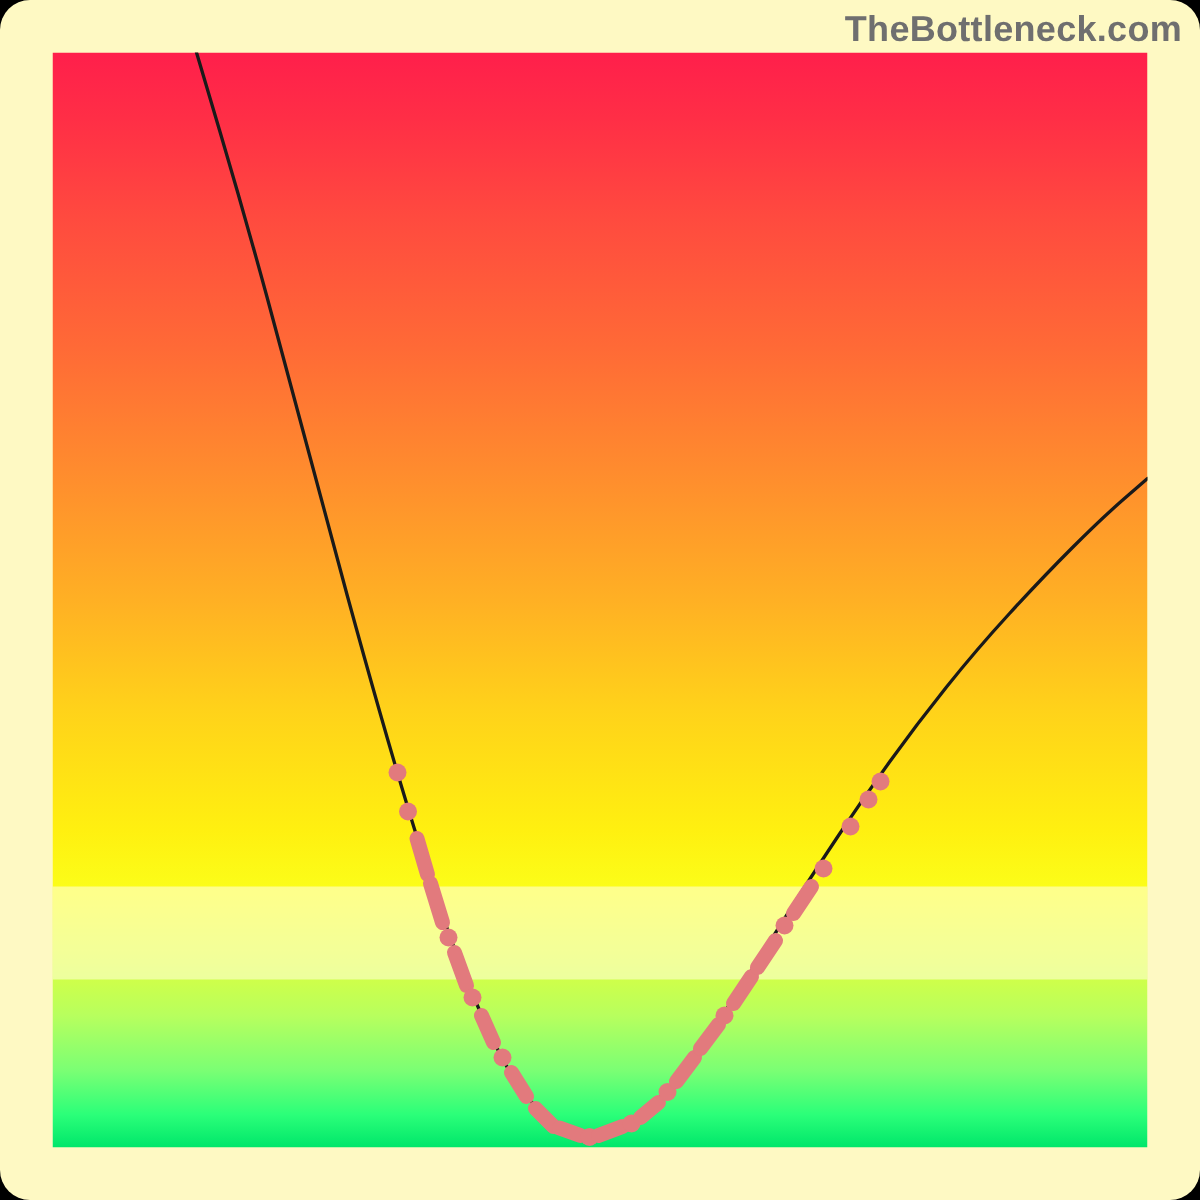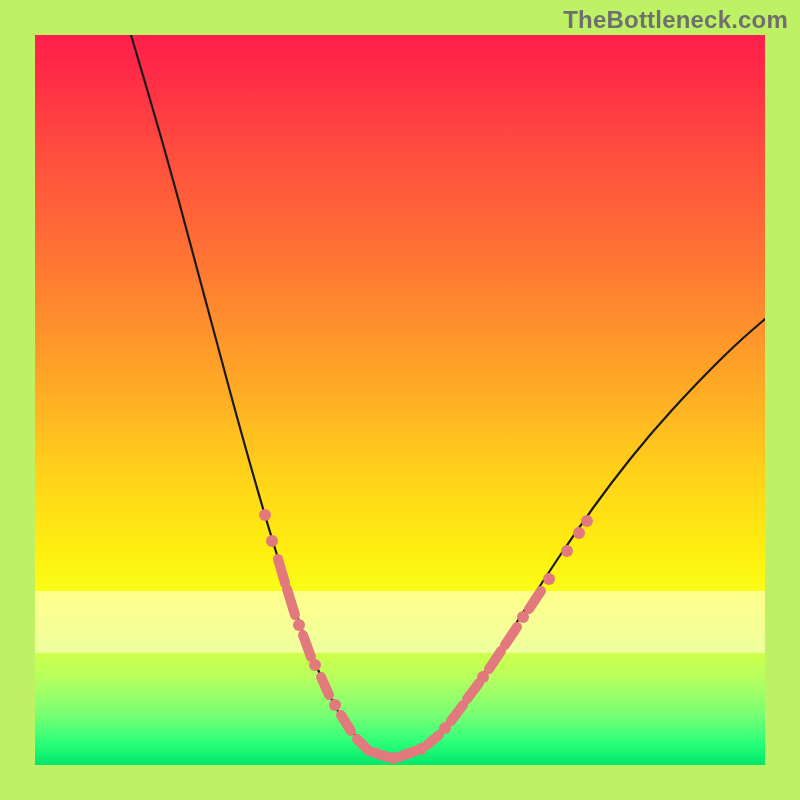--- a/index.html
+++ b/index.html
@@ -8,21 +8,22 @@
     width: 800px;
     height: 800px;
     background: #000;
     overflow: hidden;
     font-family: Arial, Helvetica, sans-serif;
   }
   .stage {
     position: relative;
     width: 800px;
     height: 800px;
-    background: #bef264;
+    background: #fef9c3;
+    border-radius: 20px;
   }
   .watermark {
     position: absolute;
     top: 6px;
     right: 12px;
     color: #6f6f6f;
     font-size: 24px;
     font-weight: 600;
     letter-spacing: 0.2px;
     user-select: none;

